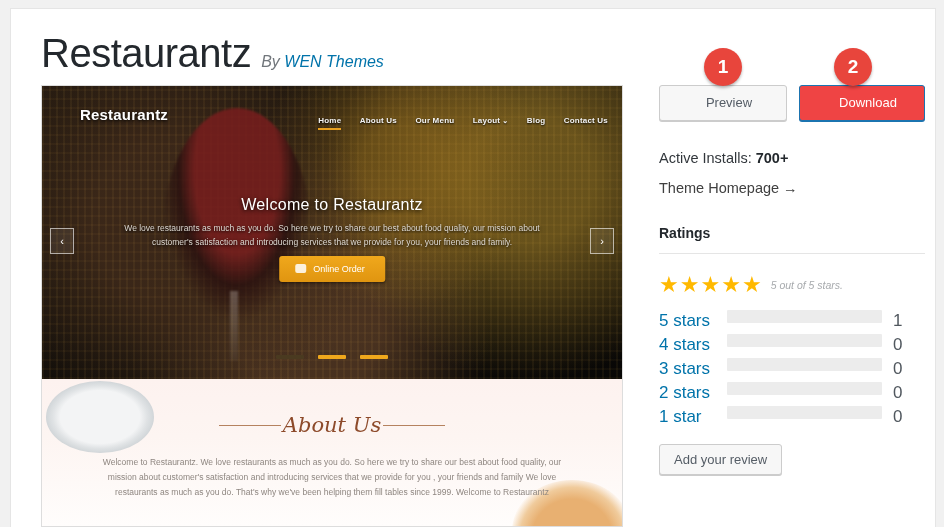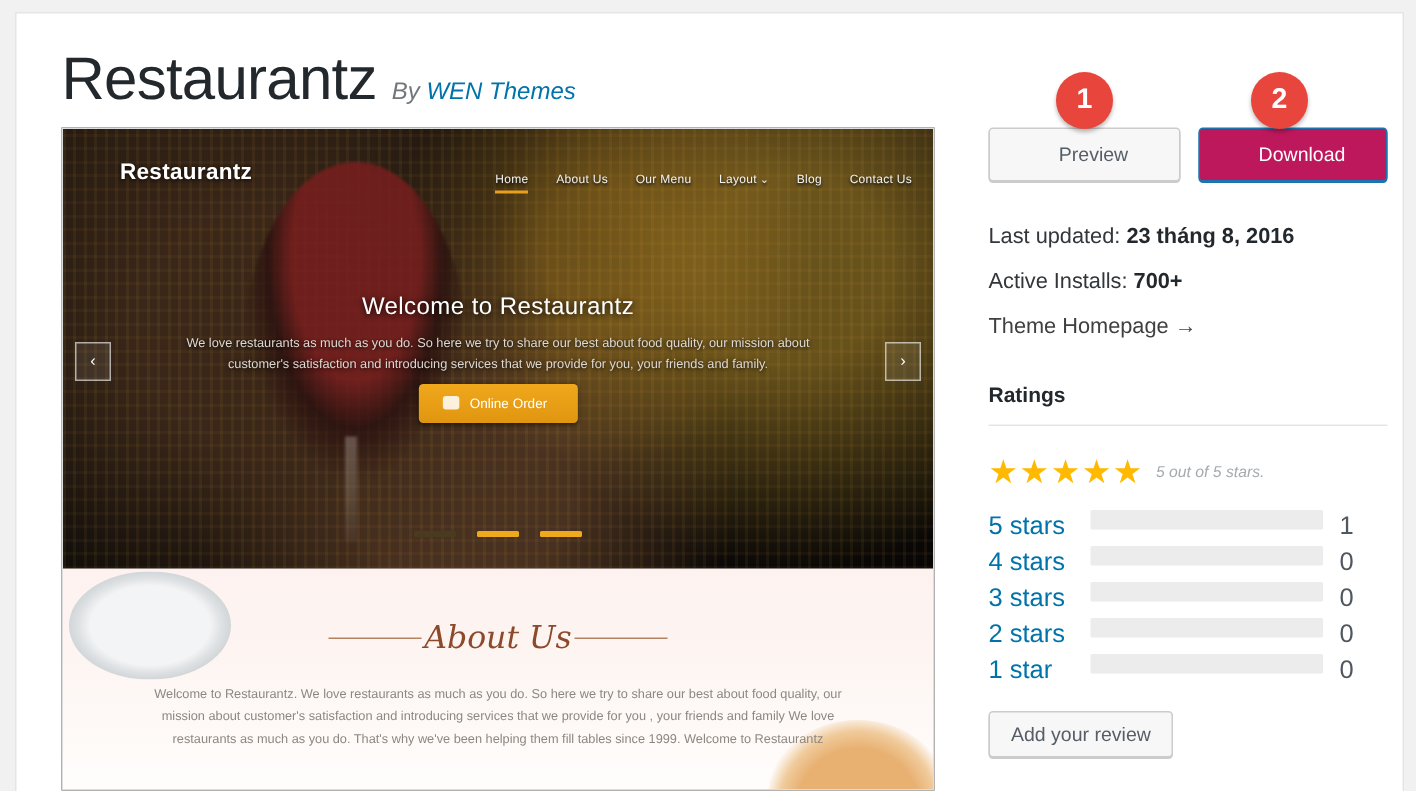--- a/index.html
+++ b/index.html
@@ -56,21 +56,21 @@
     position:absolute;left:188px;top:205px;width:8px;height:70px;
     background:linear-gradient(180deg, rgba(200,190,180,.35), rgba(120,110,100,.15));
     filter:blur(1px);
   }
   .site-logo{
     position:absolute;left:38px;top:20px;color:#fff;font-size:15px;font-weight:bold;
     letter-spacing:.2px;text-shadow:0 1px 3px rgba(0,0,0,.9);
   }
   .site-nav{position:absolute;right:14px;top:23px;white-space:nowrap;}
   .site-nav a{
-    display:inline-block;color:#f3f3f3;font-size:8px;font-weight:normal;
+    display:inline-block;color:#f3f3f3;font-size:8px;font-weight:bold;
     margin-left:14px;text-decoration:none;letter-spacing:.2px;
     text-shadow:0 1px 2px rgba(0,0,0,.9);padding-bottom:3px;
   }
   .site-nav a.active{border-bottom:2px solid #e8a020;}
   .nav-caret{font-size:7px;margin-left:2px;}
   .hero-title{
     position:absolute;left:0;right:0;top:110px;text-align:center;color:#fff;
     font-size:16px;letter-spacing:.3px;text-shadow:0 1px 4px rgba(0,0,0,.95);
   }
   .hero-desc{
@@ -139,21 +139,21 @@
   .btn-row{position:relative;height:36px;}
   .btn{
     position:absolute;top:0;height:36px;box-sizing:border-box;
     font-size:13px;text-align:center;line-height:34px;border-radius:3px;cursor:pointer;padding-left:12px;
   }
   .btn-preview{
     left:0;width:128px;background:#f7f7f7;border:1px solid #cccccc;color:#555d66;
     box-shadow:0 1px 0 #cccccc;
   }
   .btn-download{
-    left:140px;width:126px;background:#be185d;border:1px solid #1b74b0;color:#ffffff;
+    left:140px;width:126px;background:#ef4444;border:1px solid #1b74b0;color:#ffffff;
     box-shadow:0 1px 0 #1b74b0;
   }
   .badge{
     position:absolute;width:38px;height:38px;border-radius:50%;
     background:#e8453c;color:#fff;font-size:19px;font-weight:bold;
     text-align:center;line-height:38px;
     box-shadow:0 2px 3px rgba(0,0,0,.28);
   }
   .badge-1{left:45px;top:-37px;}
   .badge-2{left:175px;top:-37px;}
@@ -239,21 +239,20 @@
   <div class="side">
 
     <div class="btn-row">
       <div class="btn btn-preview">Preview</div>
       <div class="btn btn-download">Download</div>
       <div class="badge badge-1">1</div>
       <div class="badge badge-2">2</div>
     </div>
 
     <div class="meta">
-      <div><span>Last updated: </span><b>23 tháng 8, 2016</b></div>
       <div><span>Active Installs: </span><b>700+</b></div>
       <div><a class="meta-link" href="#">Theme Homepage →</a></div>
     </div>
 
     <div class="ratings-h">Ratings</div>
 
     <div class="stars-row">
       <span class="star">★★★★★</span><span class="stars-label">5 out of 5 stars.</span>
     </div>
 

